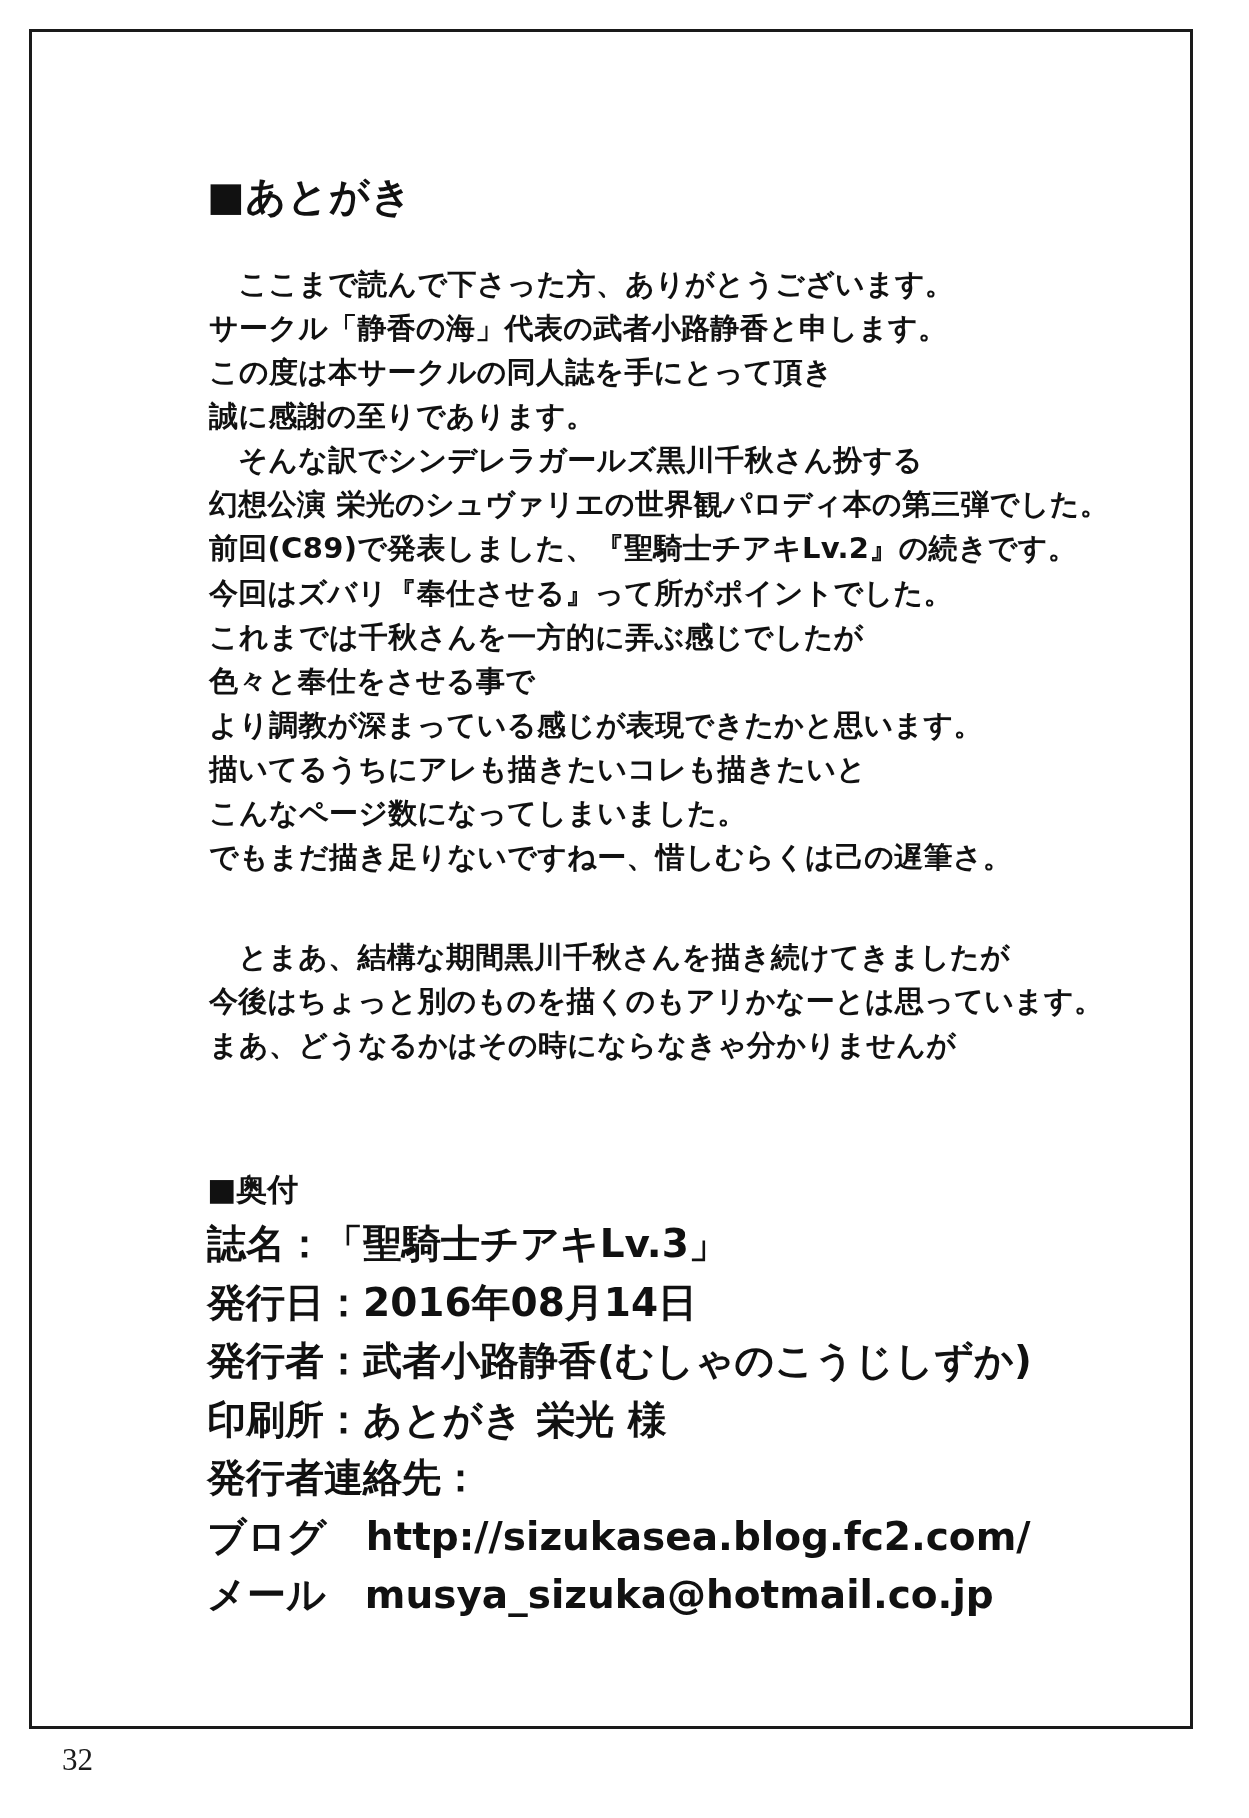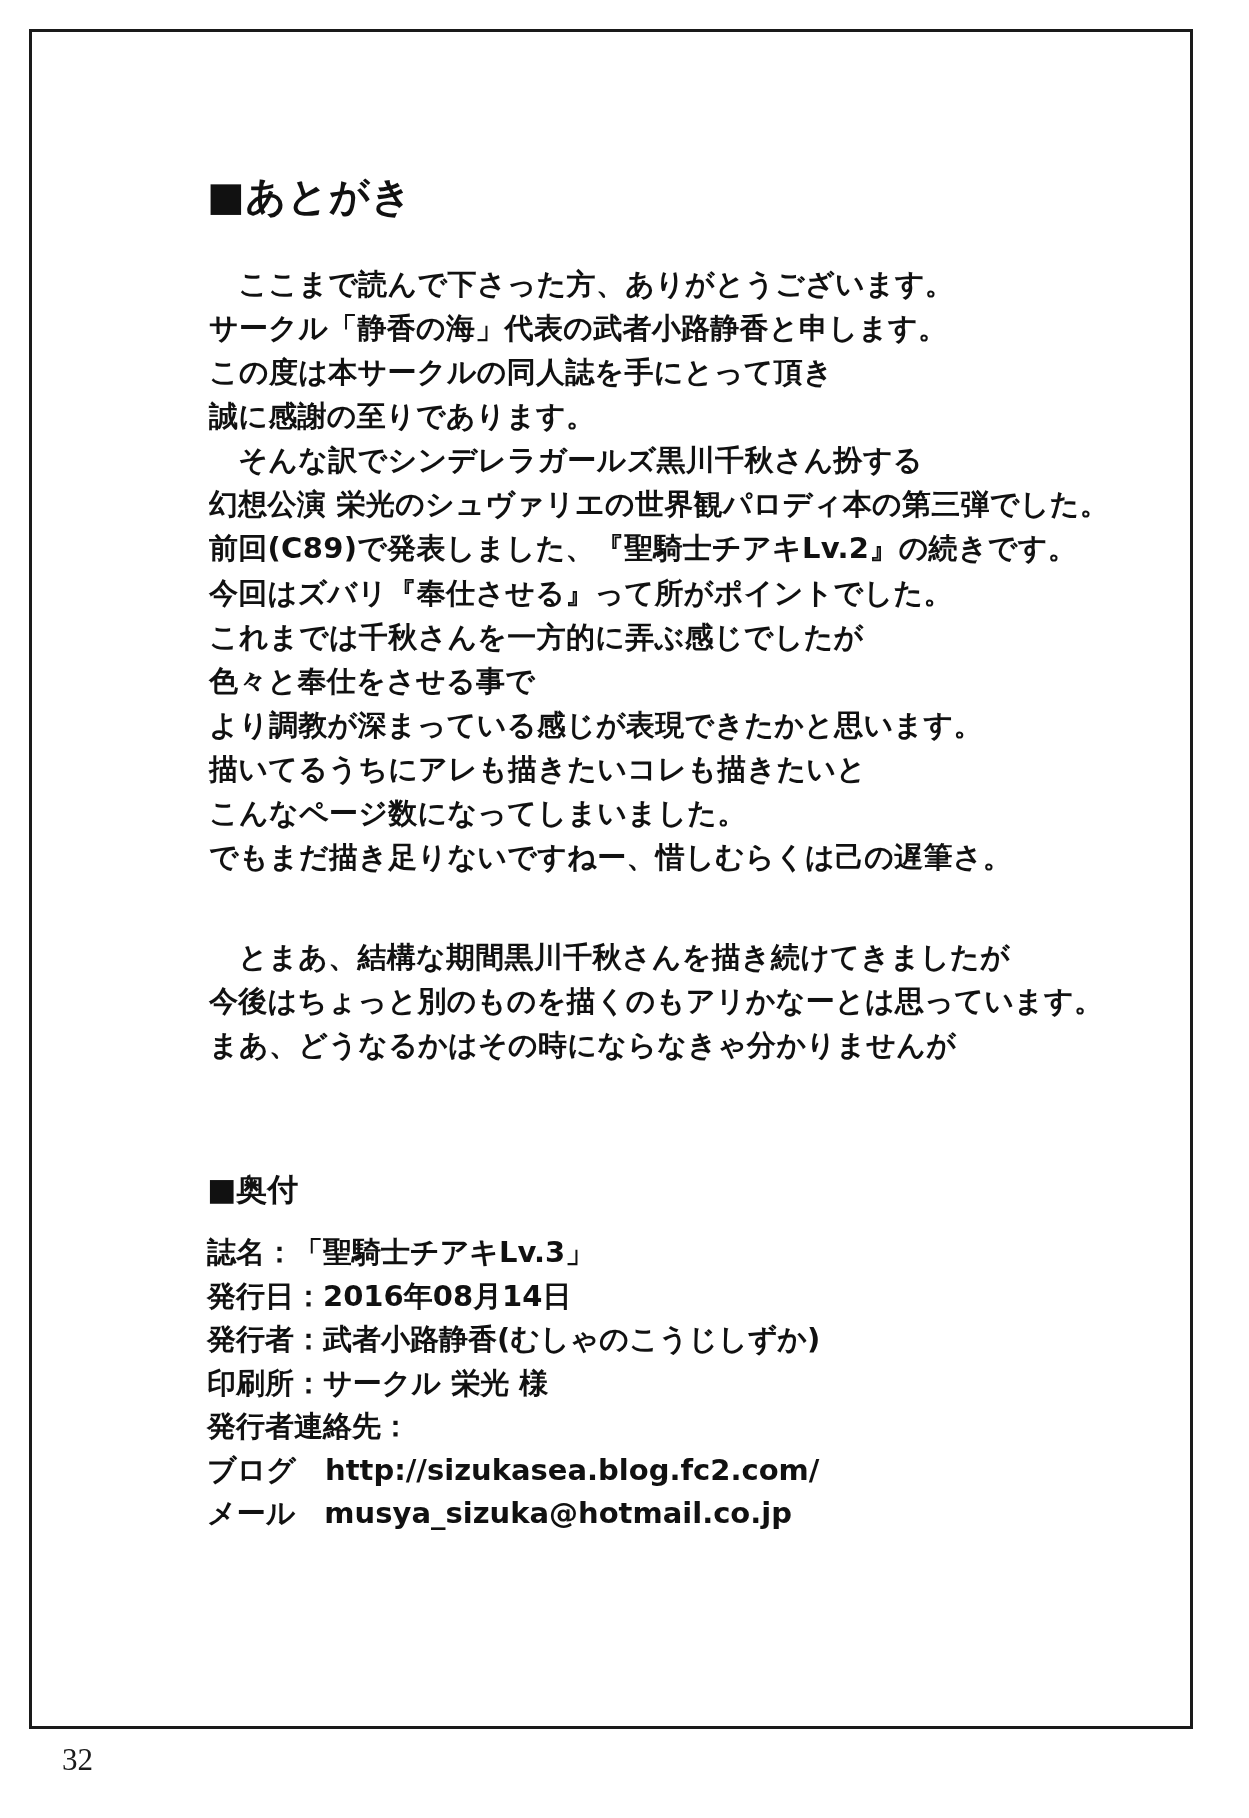--- a/index.html
+++ b/index.html
@@ -45,24 +45,24 @@
     letter-spacing: 0.01em;
     margin: 2px;
     white-space: pre-wrap;
   }
   .block-gap-lg { height: 52px; }
   .block-gap-md { height: 48px; }
 
   .colophon-head {
     font-size: 31px;
     font-weight: 700;
-    margin: 0 0 20px 0;
+    margin: 0 0 4px 0;
   }
   .colophon-line {
-    font-size: 29px;
+    font-size: 39px;
     line-height: 1.5;
     font-weight: 600;
     margin: 0;
     white-space: pre;
   }
   .page-number {
     position: absolute;
     left: 62px;
     top: 1742px;
     font-size: 31px;
@@ -103,21 +103,21 @@
     <div class="block-gap-lg"></div>
 
 
     <div class="block-gap-md"></div>
 
     <h2 class="colophon-head">■奥付</h2>
 
     <p class="colophon-line">誌名：「聖騎士チアキLv.3」</p>
     <p class="colophon-line">発行日：2016年08月14日</p>
     <p class="colophon-line">発行者：武者小路静香(むしゃのこうじしずか)</p>
-    <p class="colophon-line">印刷所：サークル 栄光 様</p>
+    <p class="colophon-line">印刷所：あとがき 栄光 様</p>
     <p class="colophon-line">発行者連絡先：</p>
     <p class="colophon-line">ブログ　http://sizukasea.blog.fc2.com/</p>
     <p class="colophon-line">メール　musya_sizuka@hotmail.co.jp</p>
 
   </div>
 </div>
 
 <div class="page-number">32</div>
 
 </body></html>

